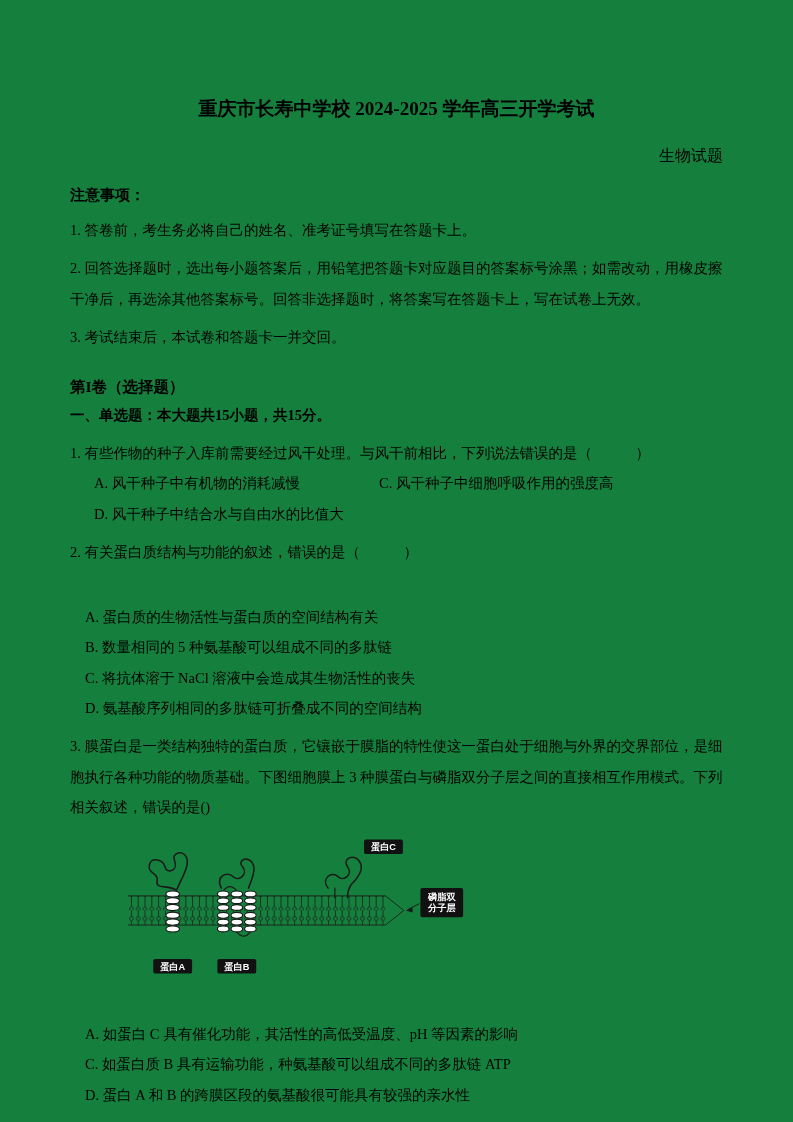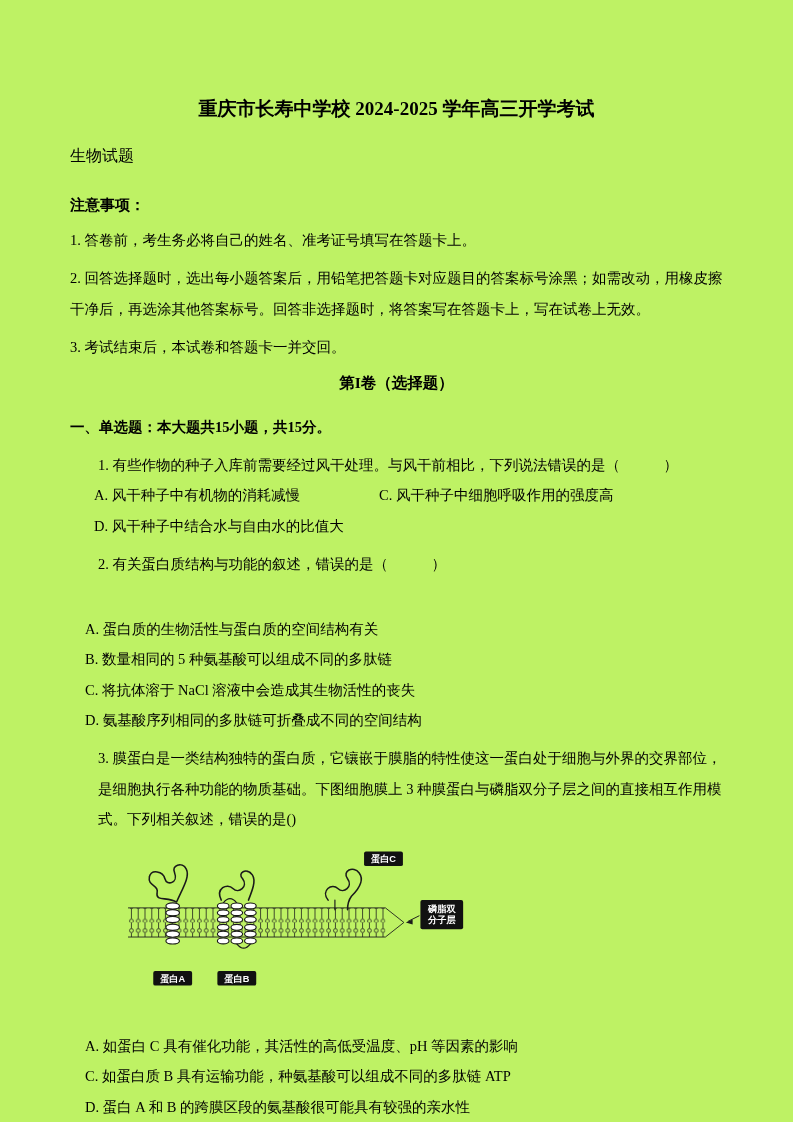--- a/index.html
+++ b/index.html
@@ -1,63 +1,62 @@
 <!DOCTYPE html>
 <html><head>
 <meta charset="utf-8">
 <style>
   * { margin: 0; padding: 0; box-sizing: border-box; }
   html, body { background: #ffffff; }
   .page {
     width: 793px;
     height: 1122px;
     margin: 0 auto;
-    background: #bef264;
+    background: #15803d;
     color: #000000;
     font-family: "Liberation Serif", "DejaVu Serif", serif;
     font-size: 14.5px;
     line-height: 2.1;
     padding: 96px 70px 40px 70px;
     overflow: hidden;
     position: relative;
   }
   .title {
     text-align: center;
     font-size: 19px;
     font-weight: bold;
     line-height: 1.4;
   }
   .subtitle {
-    text-align: left;
+    text-align: right;
     font-size: 16px;
     font-weight: normal;
     margin-top: 22px;
     line-height: 1.4;
   }
-  .notice { margin-top: 26px; }
+  .notice { margin-top: 16px; }
   .notice-heading {
     font-size: 15px;
     font-weight: bold;
     line-height: 1.6;
   }
   .notice p { margin-top: 8px; }
   .part-title {
-    text-align: center;
+    text-align: left;
     font-weight: bold;
     font-size: 15.5px;
-    margin-top: 8px;
+    margin-top: 22px;
     line-height: 1.6;
   }
   .subsection {
     font-weight: bold;
-    margin-top: 16px;
     font-family: Liberation Serif, serif;
   }
   .q { margin-top: 8px; }
-  .stem { white-space: pre-wrap; margin-left: 28px; }
+  .stem { white-space: pre-wrap; }
   .opt-grid {
     display: grid;
     grid-template-columns: 285px auto;
     margin-left: 24px;
   }
   .opt-list { margin-left: 15px; margin-top: 34px; }
   .figure-wrap {
     margin: 10px 0 4px 58px;
     line-height: 0;
   }

